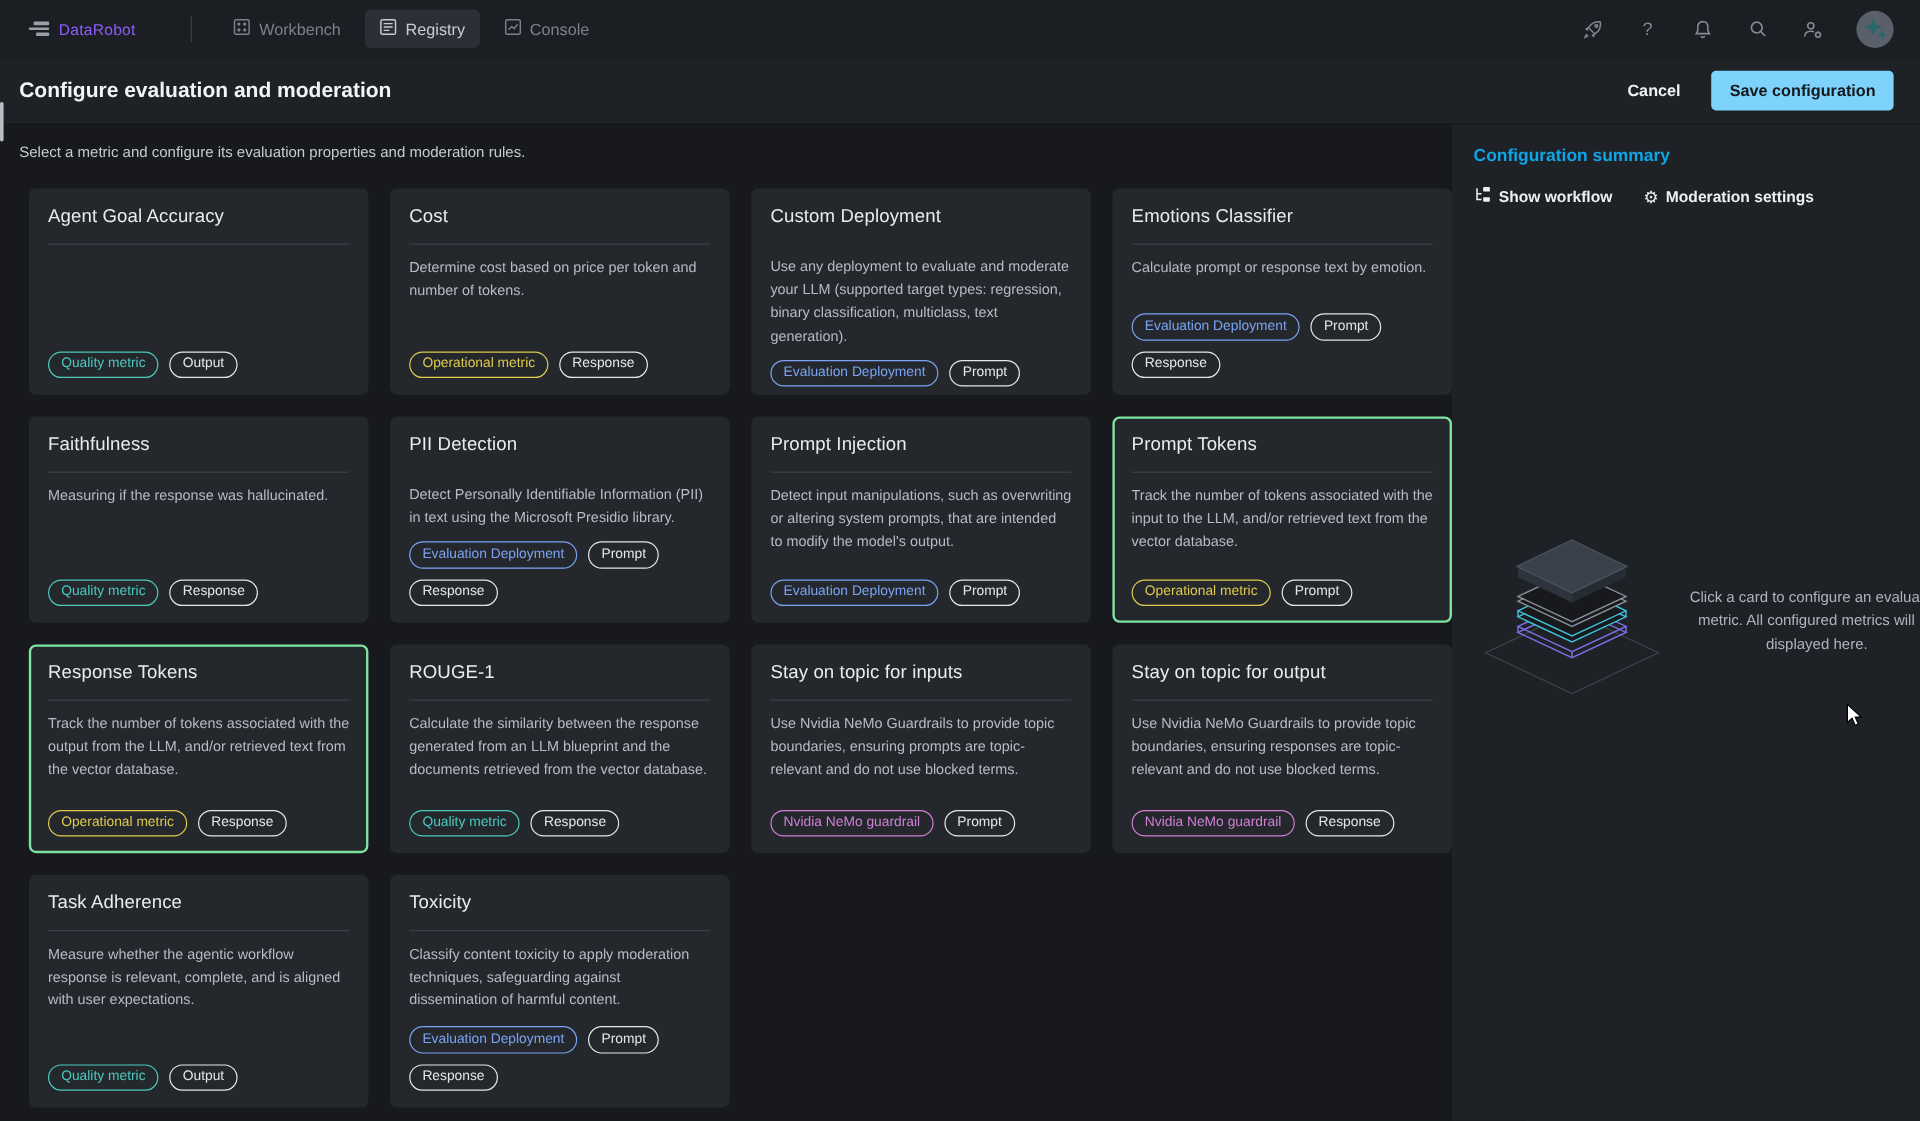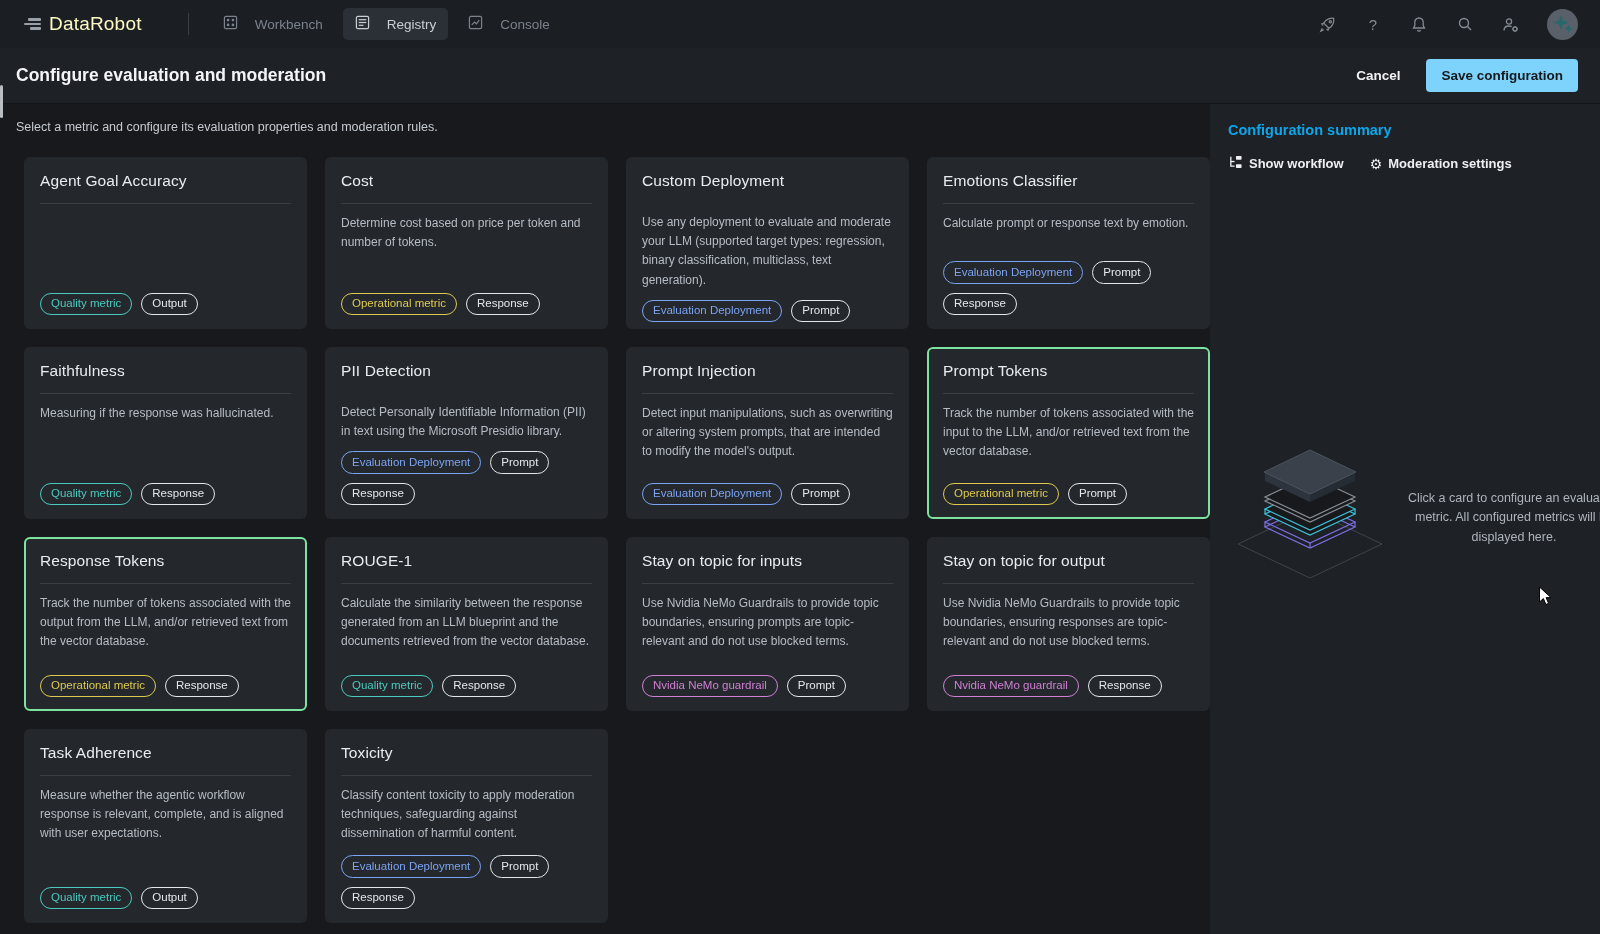--- a/index.html
+++ b/index.html
@@ -33,25 +33,25 @@
     height:48px;background:var(--bg-nav);
     display:flex;align-items:center;
     padding:0 22px 0 24px;
   }
   .brand{display:flex;align-items:center;gap:8px;}
   .brand-logo{display:flex;flex-direction:column;gap:2px;width:17px;}
   .brand-logo span{height:2.5px;background:#9aa0a8;border-radius:1px;display:block;}
   .brand-logo span:nth-child(1){width:13px;align-self:flex-end;}
   .brand-logo span:nth-child(2){width:17px;}
   .brand-logo span:nth-child(3){width:11px;align-self:flex-end;}
-  .brand-name{font-size:19px;color:#fef9c3;letter-spacing:.2px;}
+  .brand-name{font-size:13px;color:#8b5cf6;letter-spacing:.2px;}
   .nav-divider{width:1px;height:22px;background:#3a3f46;margin:0 22px 0 46px;}
   .nav-items{display:flex;align-items:center;gap:8px;}
   .nav-item{
-    display:flex;align-items:center;gap:17px;
+    display:flex;align-items:center;gap:7px;
     font-size:13.5px;color:var(--text-nav);
     padding:7px 12px;border-radius:5px;cursor:pointer;
   }
   .nav-item svg{stroke:var(--text-nav);}
   .nav-item.active{background:var(--bg-pill);color:#c9cdd3;}
   .nav-item.active svg{stroke:#c9cdd3;}
   .nav-right{margin-left:auto;display:flex;align-items:center;gap:26px;}
   .nav-icon{width:20px;height:20px;display:flex;align-items:center;justify-content:center;color:#848b93;font-size:15px;cursor:pointer;}
   .nav-icon svg{stroke:#848b93;}
   .avatar{

